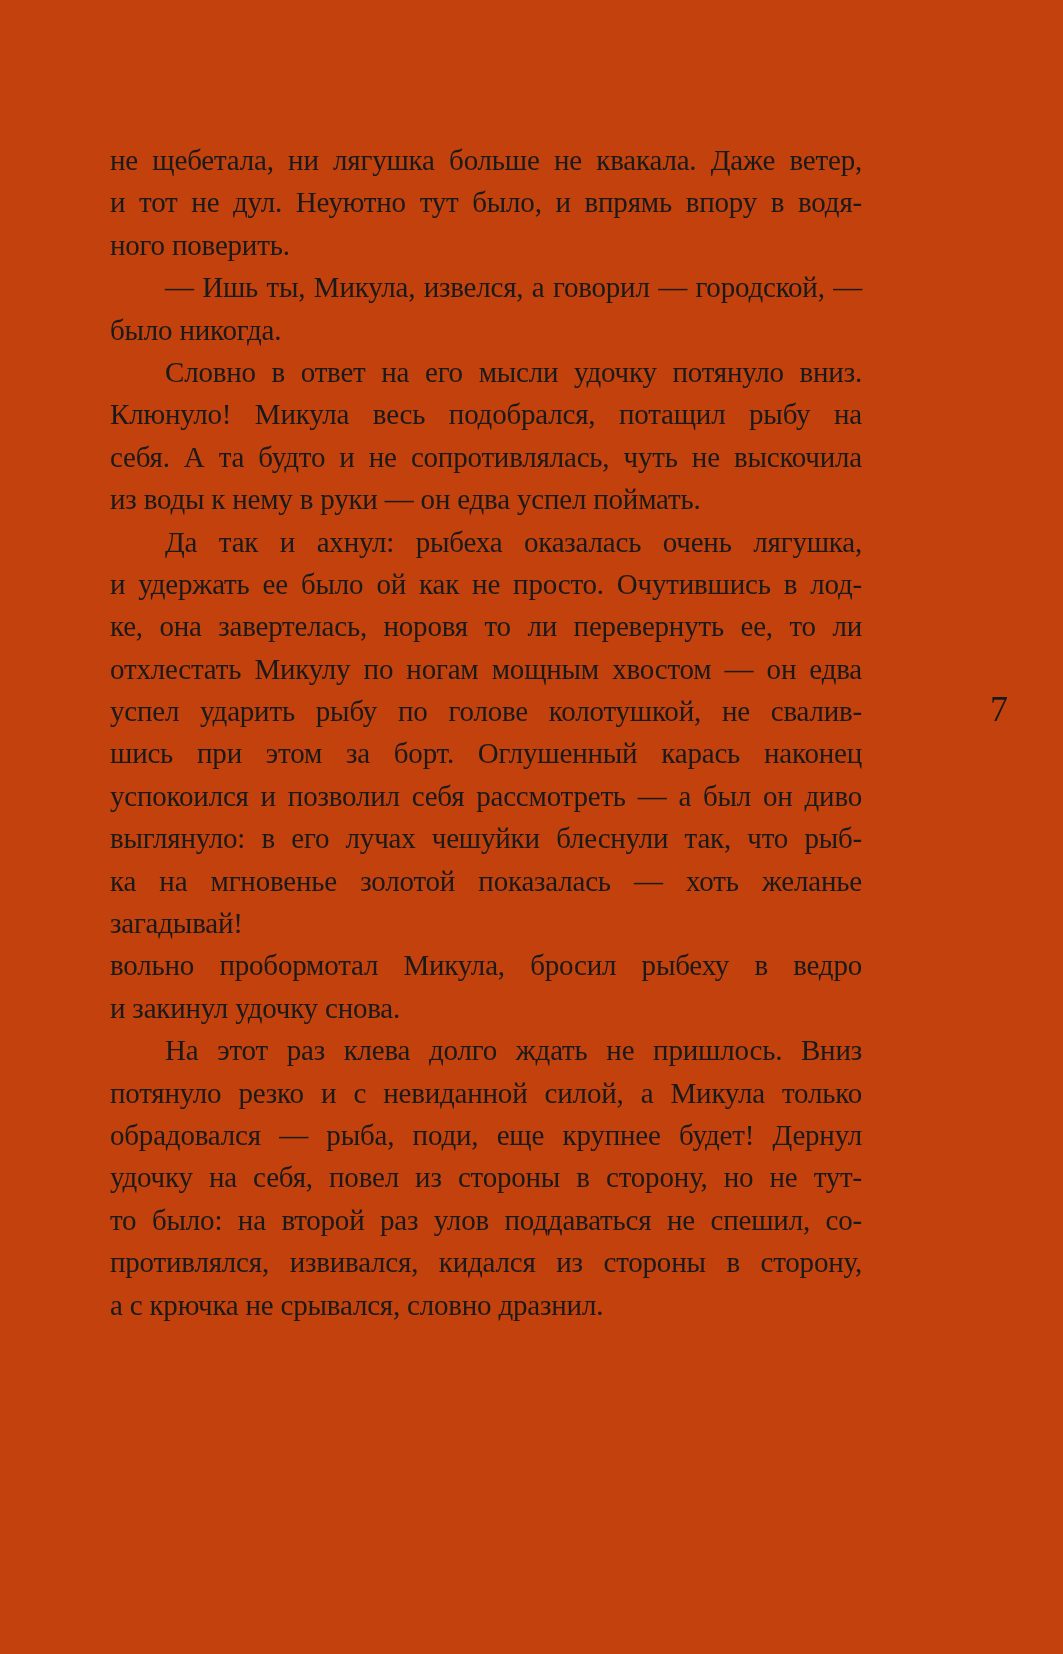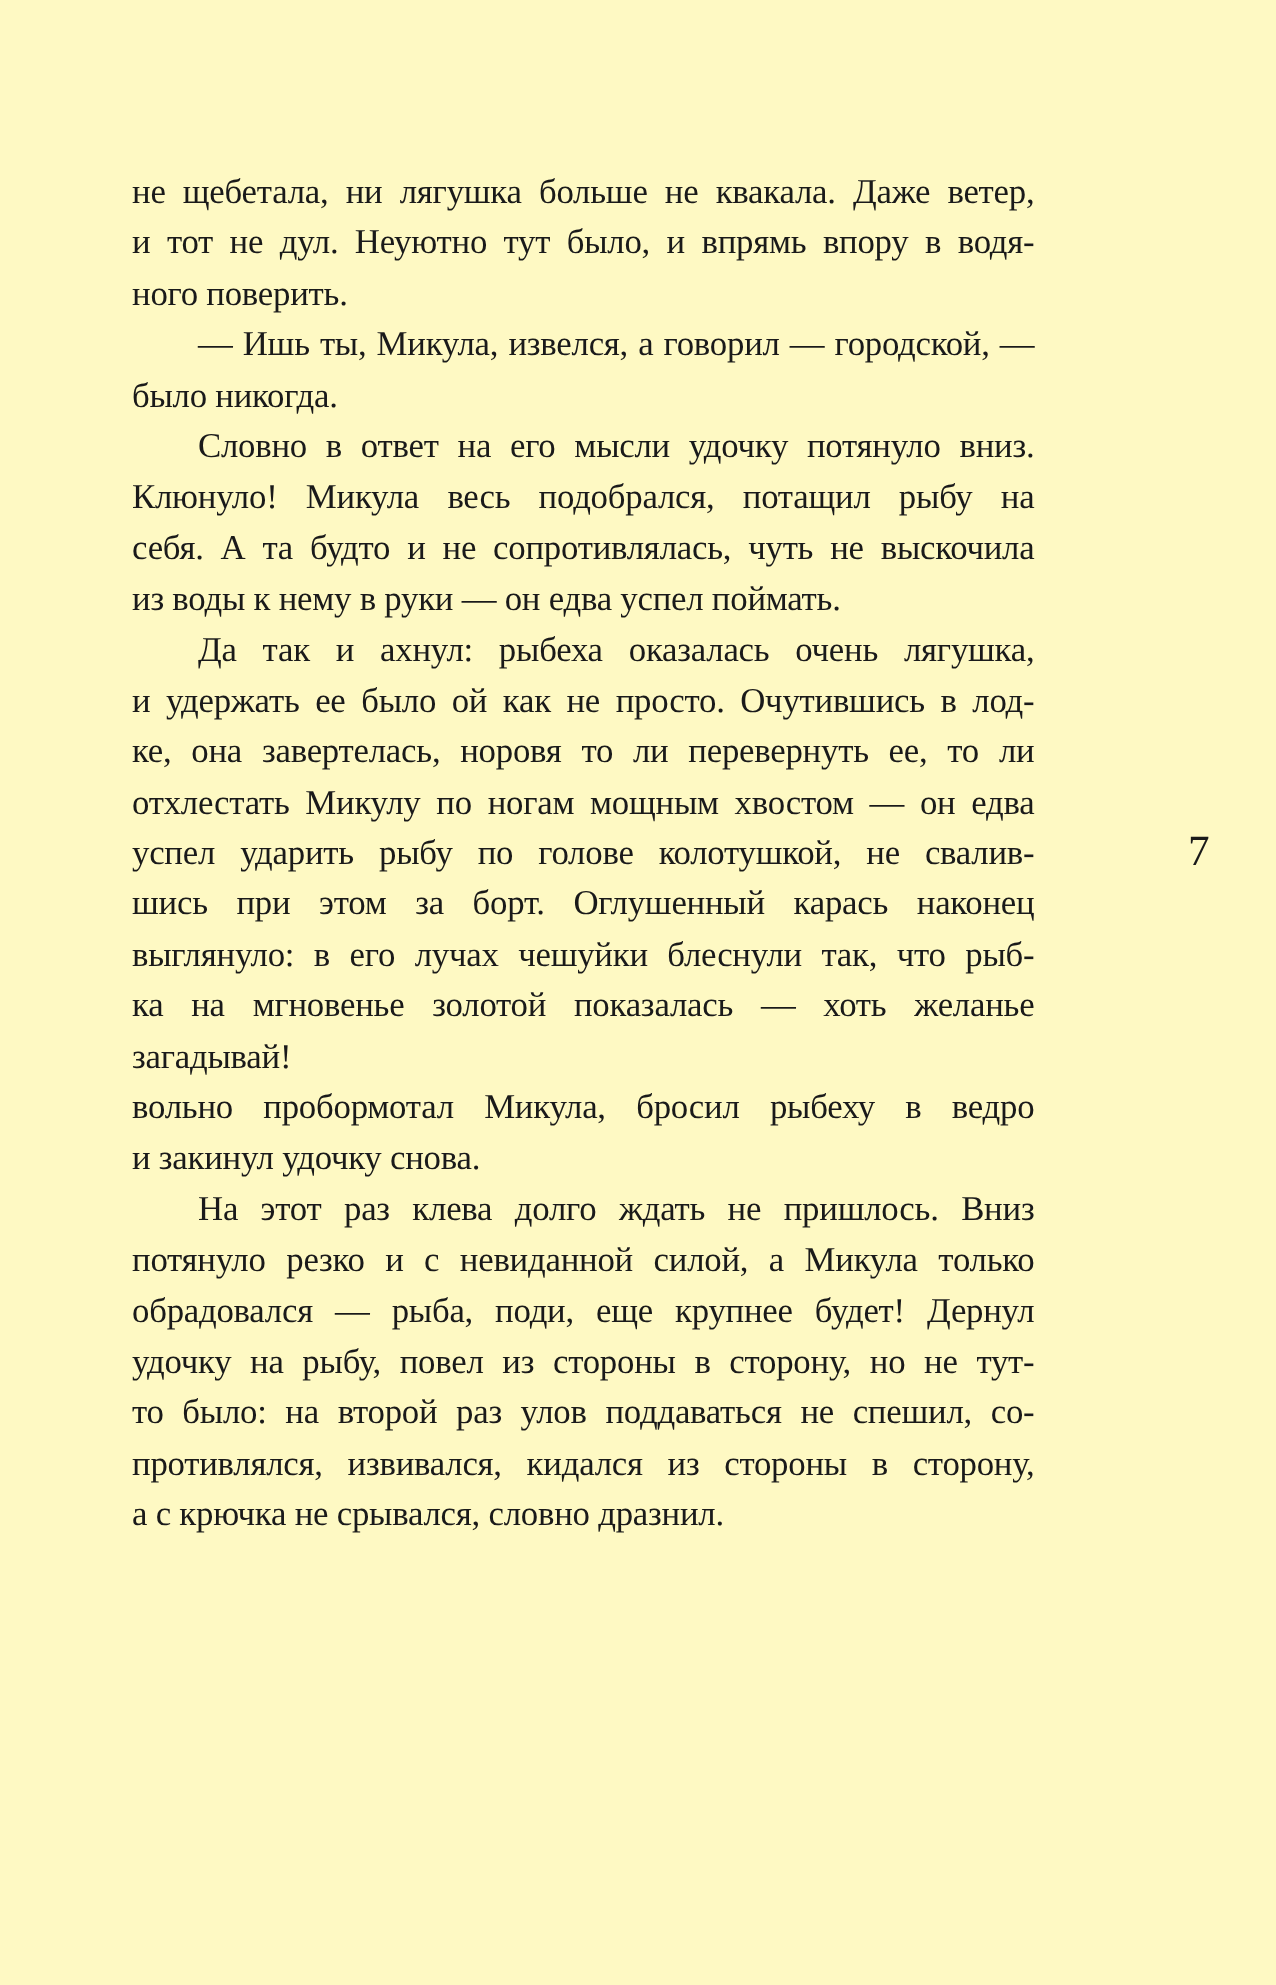--- a/index.html
+++ b/index.html
@@ -11,21 +11,21 @@
     width: 1063px;
     height: 1654px;
     position: relative;
     overflow: hidden;
     font-family: "Liberation Serif", "DejaVu Serif", serif;
     color: #1a1a1a;
   }
   .page {
     position: absolute;
     inset: 0;
-    background: #fef9c3;
+    background: #c2410c;
   }
   .text-block {
     position: absolute;
     left: 110px;
     top: 139px;
     width: 752px;
   }
   .paragraph {
     margin: 0;
     padding: 0;
@@ -75,32 +75,33 @@
         <div class="line just">себя. А та будто и не сопротивлялась, чуть не выскочила</div>
         <div class="line">из воды к нему в руки — он едва успел поймать.</div>
       </div>
       <div class="paragraph">
         <div class="line just indent">Да так и ахнул: рыбеха оказалась очень лягушка,</div>
         <div class="line just">и удержать ее было ой как не просто. Очутившись в лод-</div>
         <div class="line just">ке, она завертелась, норовя то ли перевернуть ее, то ли</div>
         <div class="line just">отхлестать Микулу по ногам мощным хвостом — он едва</div>
         <div class="line just">успел ударить рыбу по голове колотушкой, не свалив-</div>
         <div class="line just">шись при этом за борт. Оглушенный карась наконец</div>
+        <div class="line just">успокоился и позволил себя рассмотреть — а был он диво</div>
         <div class="line just">выглянуло: в его лучах чешуйки блеснули так, что рыб-</div>
         <div class="line just">ка на мгновенье золотой показалась — хоть желанье</div>
         <div class="line">загадывай!</div>
       </div>
       <div class="paragraph">
         <div class="line just">вольно пробормотал Микула, бросил рыбеху в ведро</div>
         <div class="line">и закинул удочку снова.</div>
       </div>
       <div class="paragraph">
         <div class="line just indent">На этот раз клева долго ждать не пришлось. Вниз</div>
         <div class="line just">потянуло резко и с невиданной силой, а Микула только</div>
         <div class="line just">обрадовался — рыба, поди, еще крупнее будет! Дернул</div>
-        <div class="line just">удочку на рыбу, повел из стороны в сторону, но не тут-</div>
+        <div class="line just">удочку на себя, повел из стороны в сторону, но не тут-</div>
         <div class="line just">то было: на второй раз улов поддаваться не спешил, со-</div>
         <div class="line just">противлялся, извивался, кидался из стороны в сторону,</div>
         <div class="line">а с крючка не срывался, словно дразнил.</div>
       </div>
     </div>
   <div class="page-number">7</div>
 </div>
 
 </body></html>

